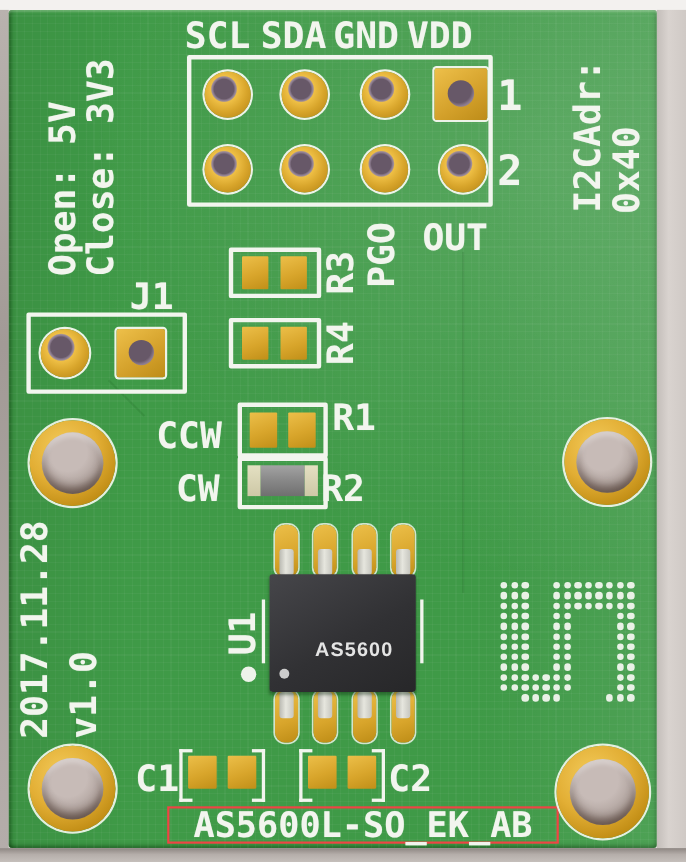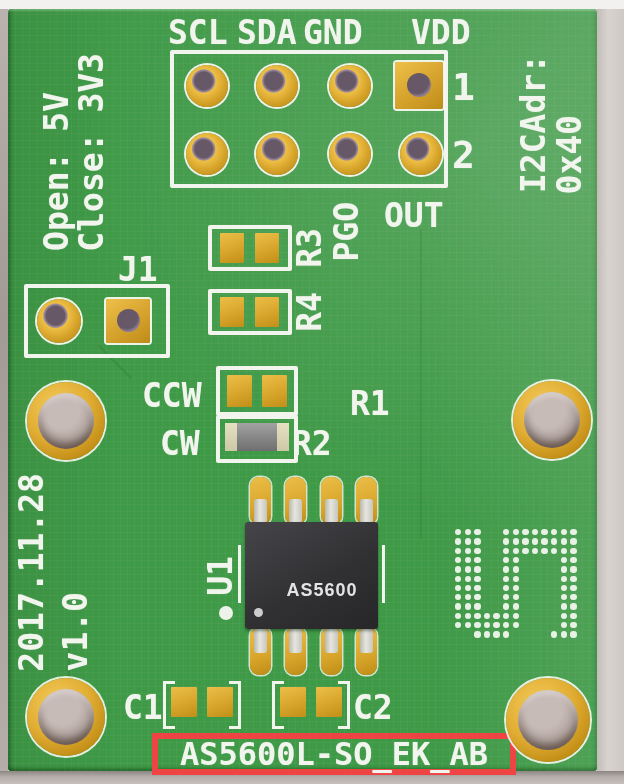--- a/index.html
+++ b/index.html
@@ -29,21 +29,21 @@
       background:radial-gradient(130% 90% at 82% 18%,rgba(255,255,255,.13),rgba(255,255,255,0) 55%),
                  linear-gradient(90deg,rgba(0,0,0,.05),rgba(0,0,0,0) 18%,rgba(0,0,0,0) 72%,rgba(255,255,255,.08));}
   .trace{background:rgba(0,50,0,.10);}
   
   .silk{color:#f2f5ee;font-weight:bold;line-height:1;white-space:pre;
         text-shadow:0 0 1px rgba(255,255,255,.4);}
   .fs33{font-size:33px;}
   .fs38{font-size:38px;}
   .vtext{writing-mode:vertical-rl;transform:rotate(180deg);}
   .silk-box{border:4px solid #f2f5ee;border-radius:2px;}
-  .silk-box3{border:6px solid #ef4444;}
+  .silk-box3{border:2px solid #ef4444;}
   
   .pth{border-radius:50%;
       background:radial-gradient(circle at 42% 38%,#675868 0 25%,#8d7d8f 29%,#9a8a9a 31%,#eebf45 34%,#d8a52b 58%,#b07f12 98%);
       box-shadow:0 0 0 2px rgba(245,248,240,.95);}
   .pth-square{background:linear-gradient(145deg,#eec04a,#d3a02a 60%,#bd8c18);
       box-shadow:0 0 0 2px rgba(245,248,240,.95);border-radius:2px;}
   .pth-square .hole{position:absolute;border-radius:50%;
       background:radial-gradient(circle at 42% 38%,#675868 0 55%,#8d7d8f 70%,#9a8a9a 90%);}
   .smd-pad{background:linear-gradient(160deg,#ecbf49,#d8a52b 55%,#c08f18);border-radius:1px;}
   .mount-hole{border-radius:50%;
@@ -78,21 +78,21 @@
   <div class="abs board-light"></div>
 
   <div class="abs trace" style="left:84px;top:352px;width:46px;height:2px;transform:rotate(45deg);"></div>
   <div class="abs trace" style="left:412px;top:220px;width:2px;height:310px;"></div>
   <div class="abs trace" style="left:60px;top:640px;width:2px;height:70px;"></div>
 </div>
 
 <div class="abs silk fs33" style="left:168px;top:16px;">SCL</div>
 <div class="abs silk fs33" style="left:237px;top:16px;">SDA</div>
 <div class="abs silk fs33" style="left:303px;top:16px;">GND</div>
-<div class="abs silk fs33" style="left:370px;top:16px;margin-left:41px;">VDD</div>
+<div class="abs silk fs33" style="left:370px;top:16px;">VDD</div>
 
 <div class="abs silk-box" style="left:170px;top:50px;width:270px;height:130px;"></div>
 
 <div class="abs pth" style="left:186px;top:65px;width:42px;height:42px;"></div>
 <div class="abs pth" style="left:256px;top:65px;width:42px;height:42px;"></div>
 <div class="abs pth" style="left:329px;top:65px;width:42px;height:42px;"></div>
 <div class="abs pth-square" style="left:395px;top:62px;width:48px;height:47px;">
   <span class="hole" style="left:12px;top:11px;width:24px;height:24px;"></span>
 </div>
 
@@ -128,21 +128,21 @@
 </div>
 
 <div class="abs silk fs33 vtext" style="left:517px;top:54px;">I2CAdr:</div>
 <div class="abs silk fs33 vtext" style="left:553px;top:115px;">0x40</div>
 
 <div class="abs silk fs33" style="left:142px;top:379px;">CCW</div>
 <div class="abs silk-box" style="left:216px;top:366px;width:74px;height:42px;">
   <div class="abs smd-pad" style="left:7px;top:5px;width:25px;height:32px;"></div>
   <div class="abs smd-pad" style="left:42px;top:5px;width:25px;height:32px;"></div>
 </div>
-<div class="abs silk fs33" style="left:302px;top:387px;margin-left:48px;">R1</div>
+<div class="abs silk fs33" style="left:302px;top:363px;">R1</div>
 <div class="abs silk fs33" style="left:160px;top:427px;">CW</div>
 <div class="abs silk-box" style="left:216px;top:415px;width:74px;height:40px;">
   <div class="abs res-cap" style="left:5px;top:4px;width:12px;height:28px;"></div>
   <div class="abs res-body" style="left:17px;top:4px;width:40px;height:28px;"></div>
   <div class="abs res-cap" style="left:57px;top:4px;width:12px;height:28px;"></div>
 </div>
 <div class="abs silk fs33" style="left:292px;top:427px;">R2</div>
 
 <div class="abs chip-pad" style="left:250px;top:477px;width:21px;height:48px;">
     <span class="chip-lead" style="top:22px;height:24px;"></span>

